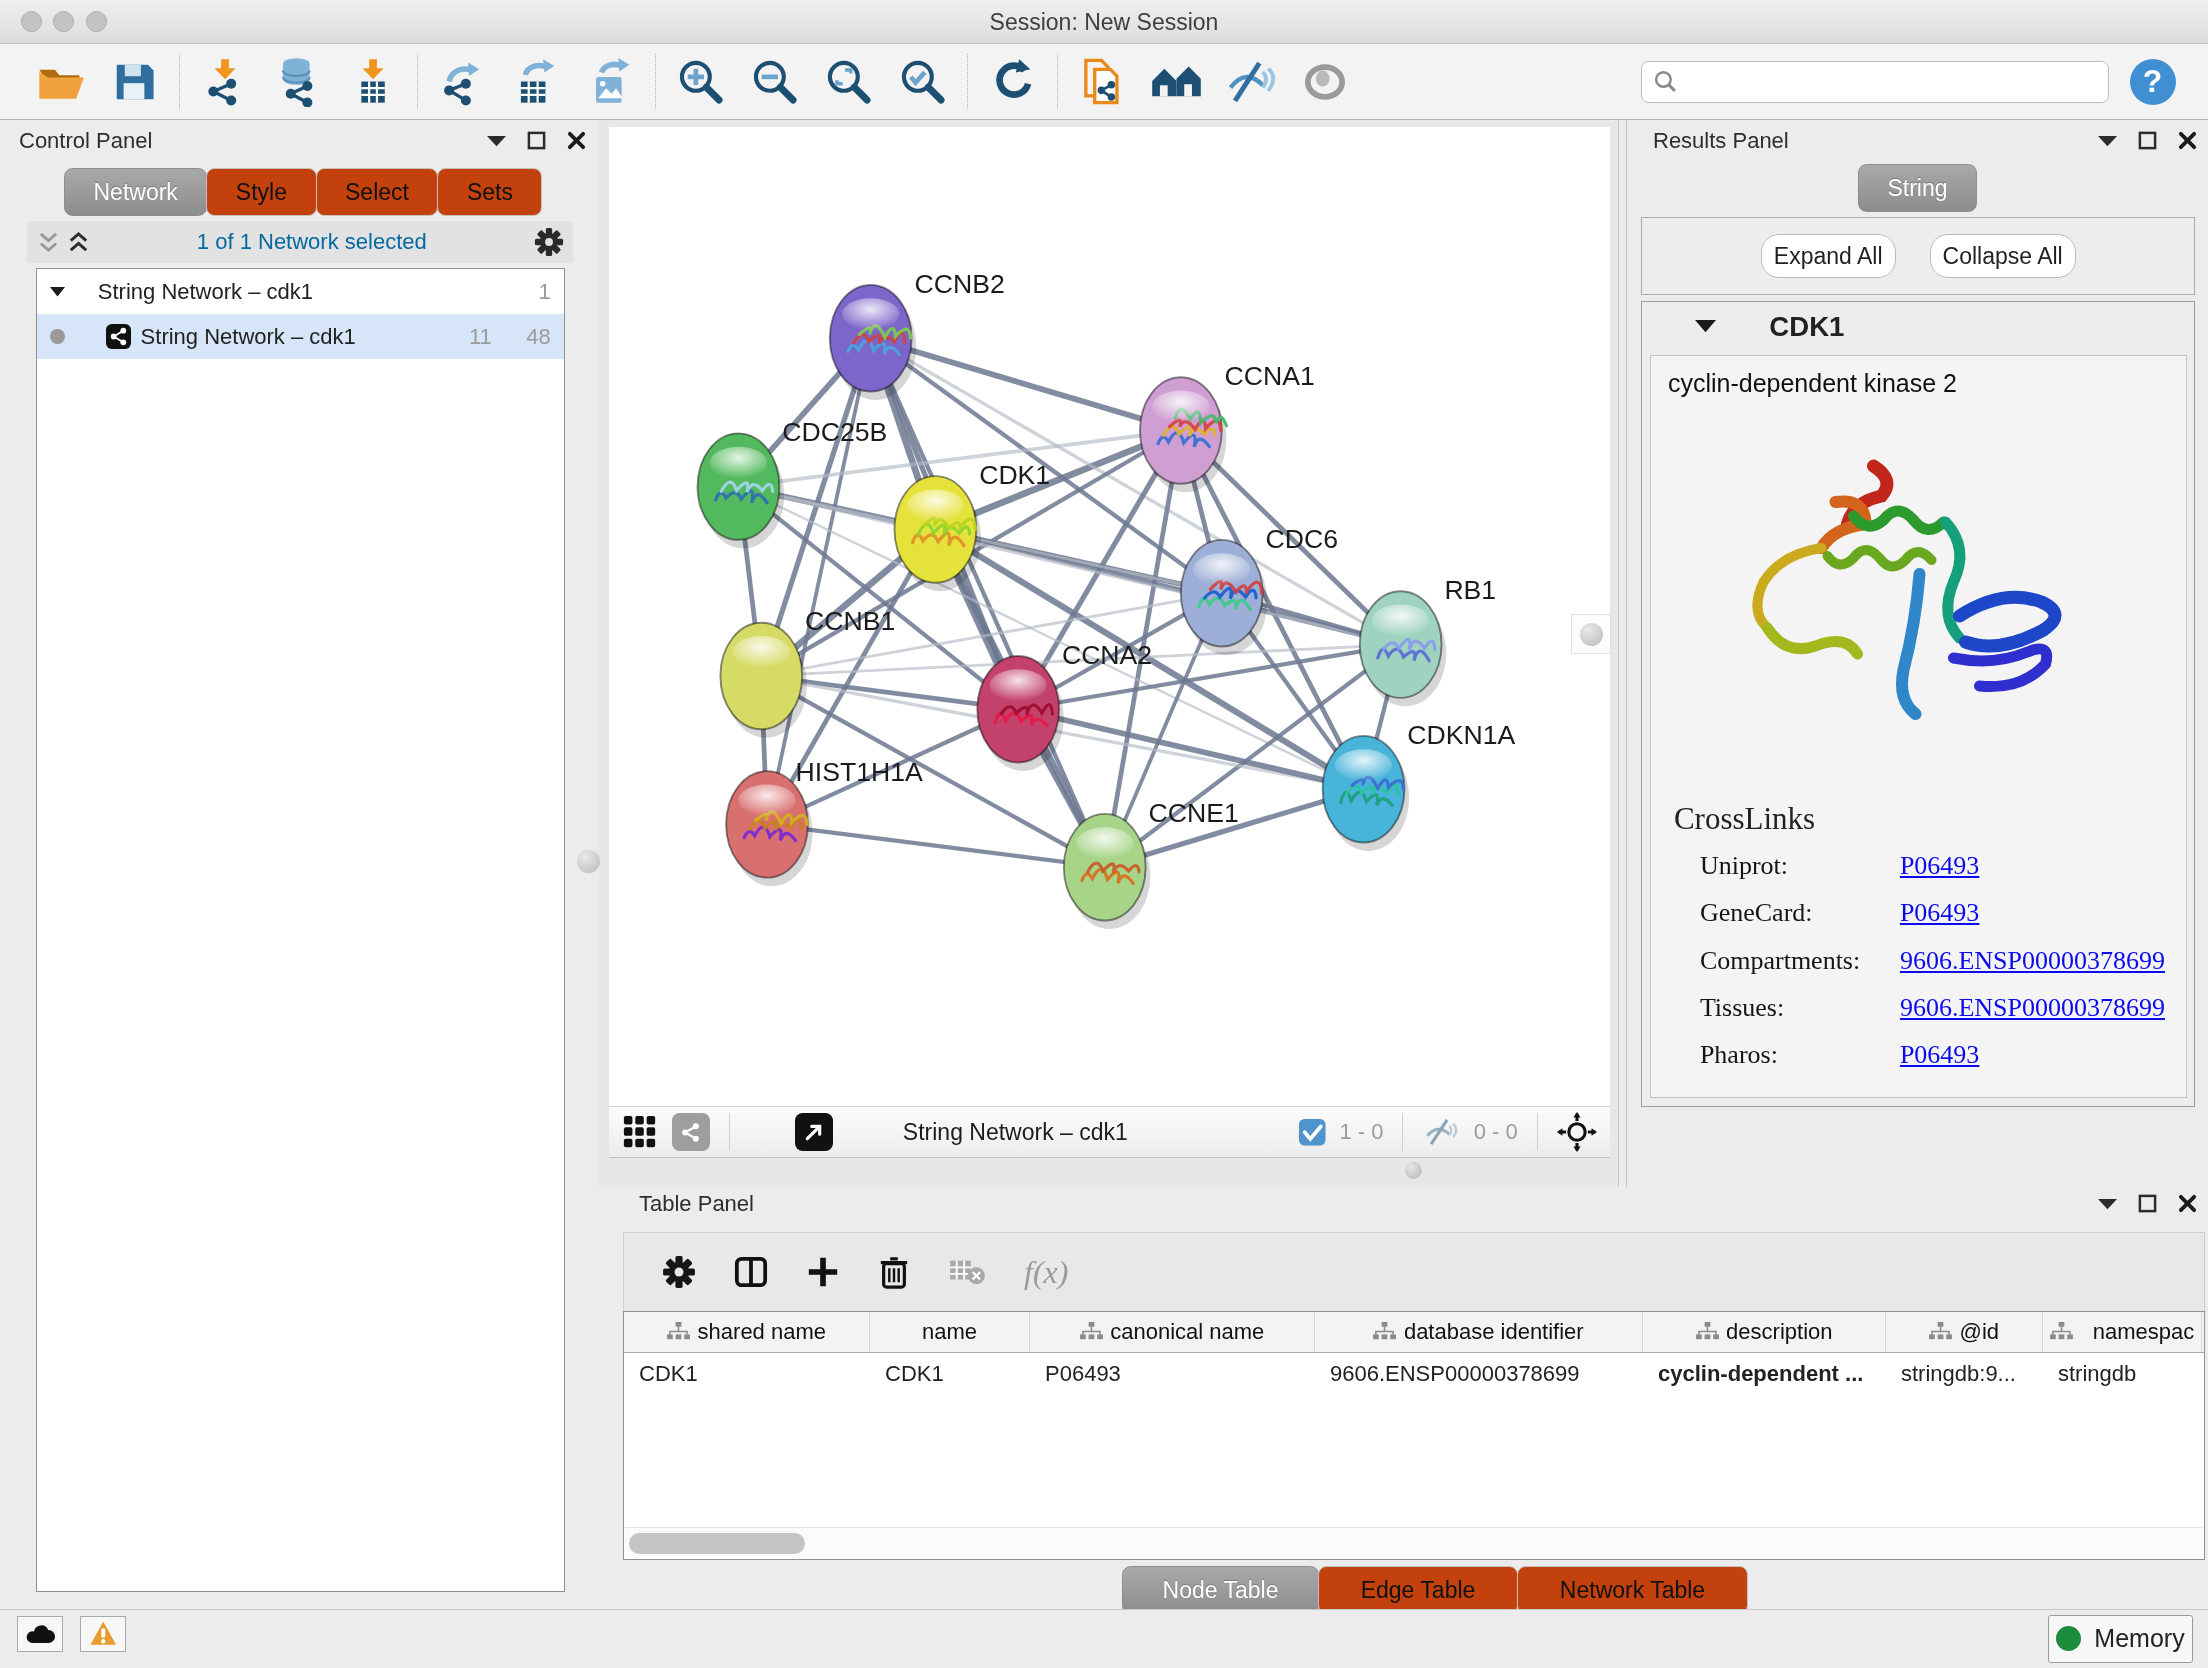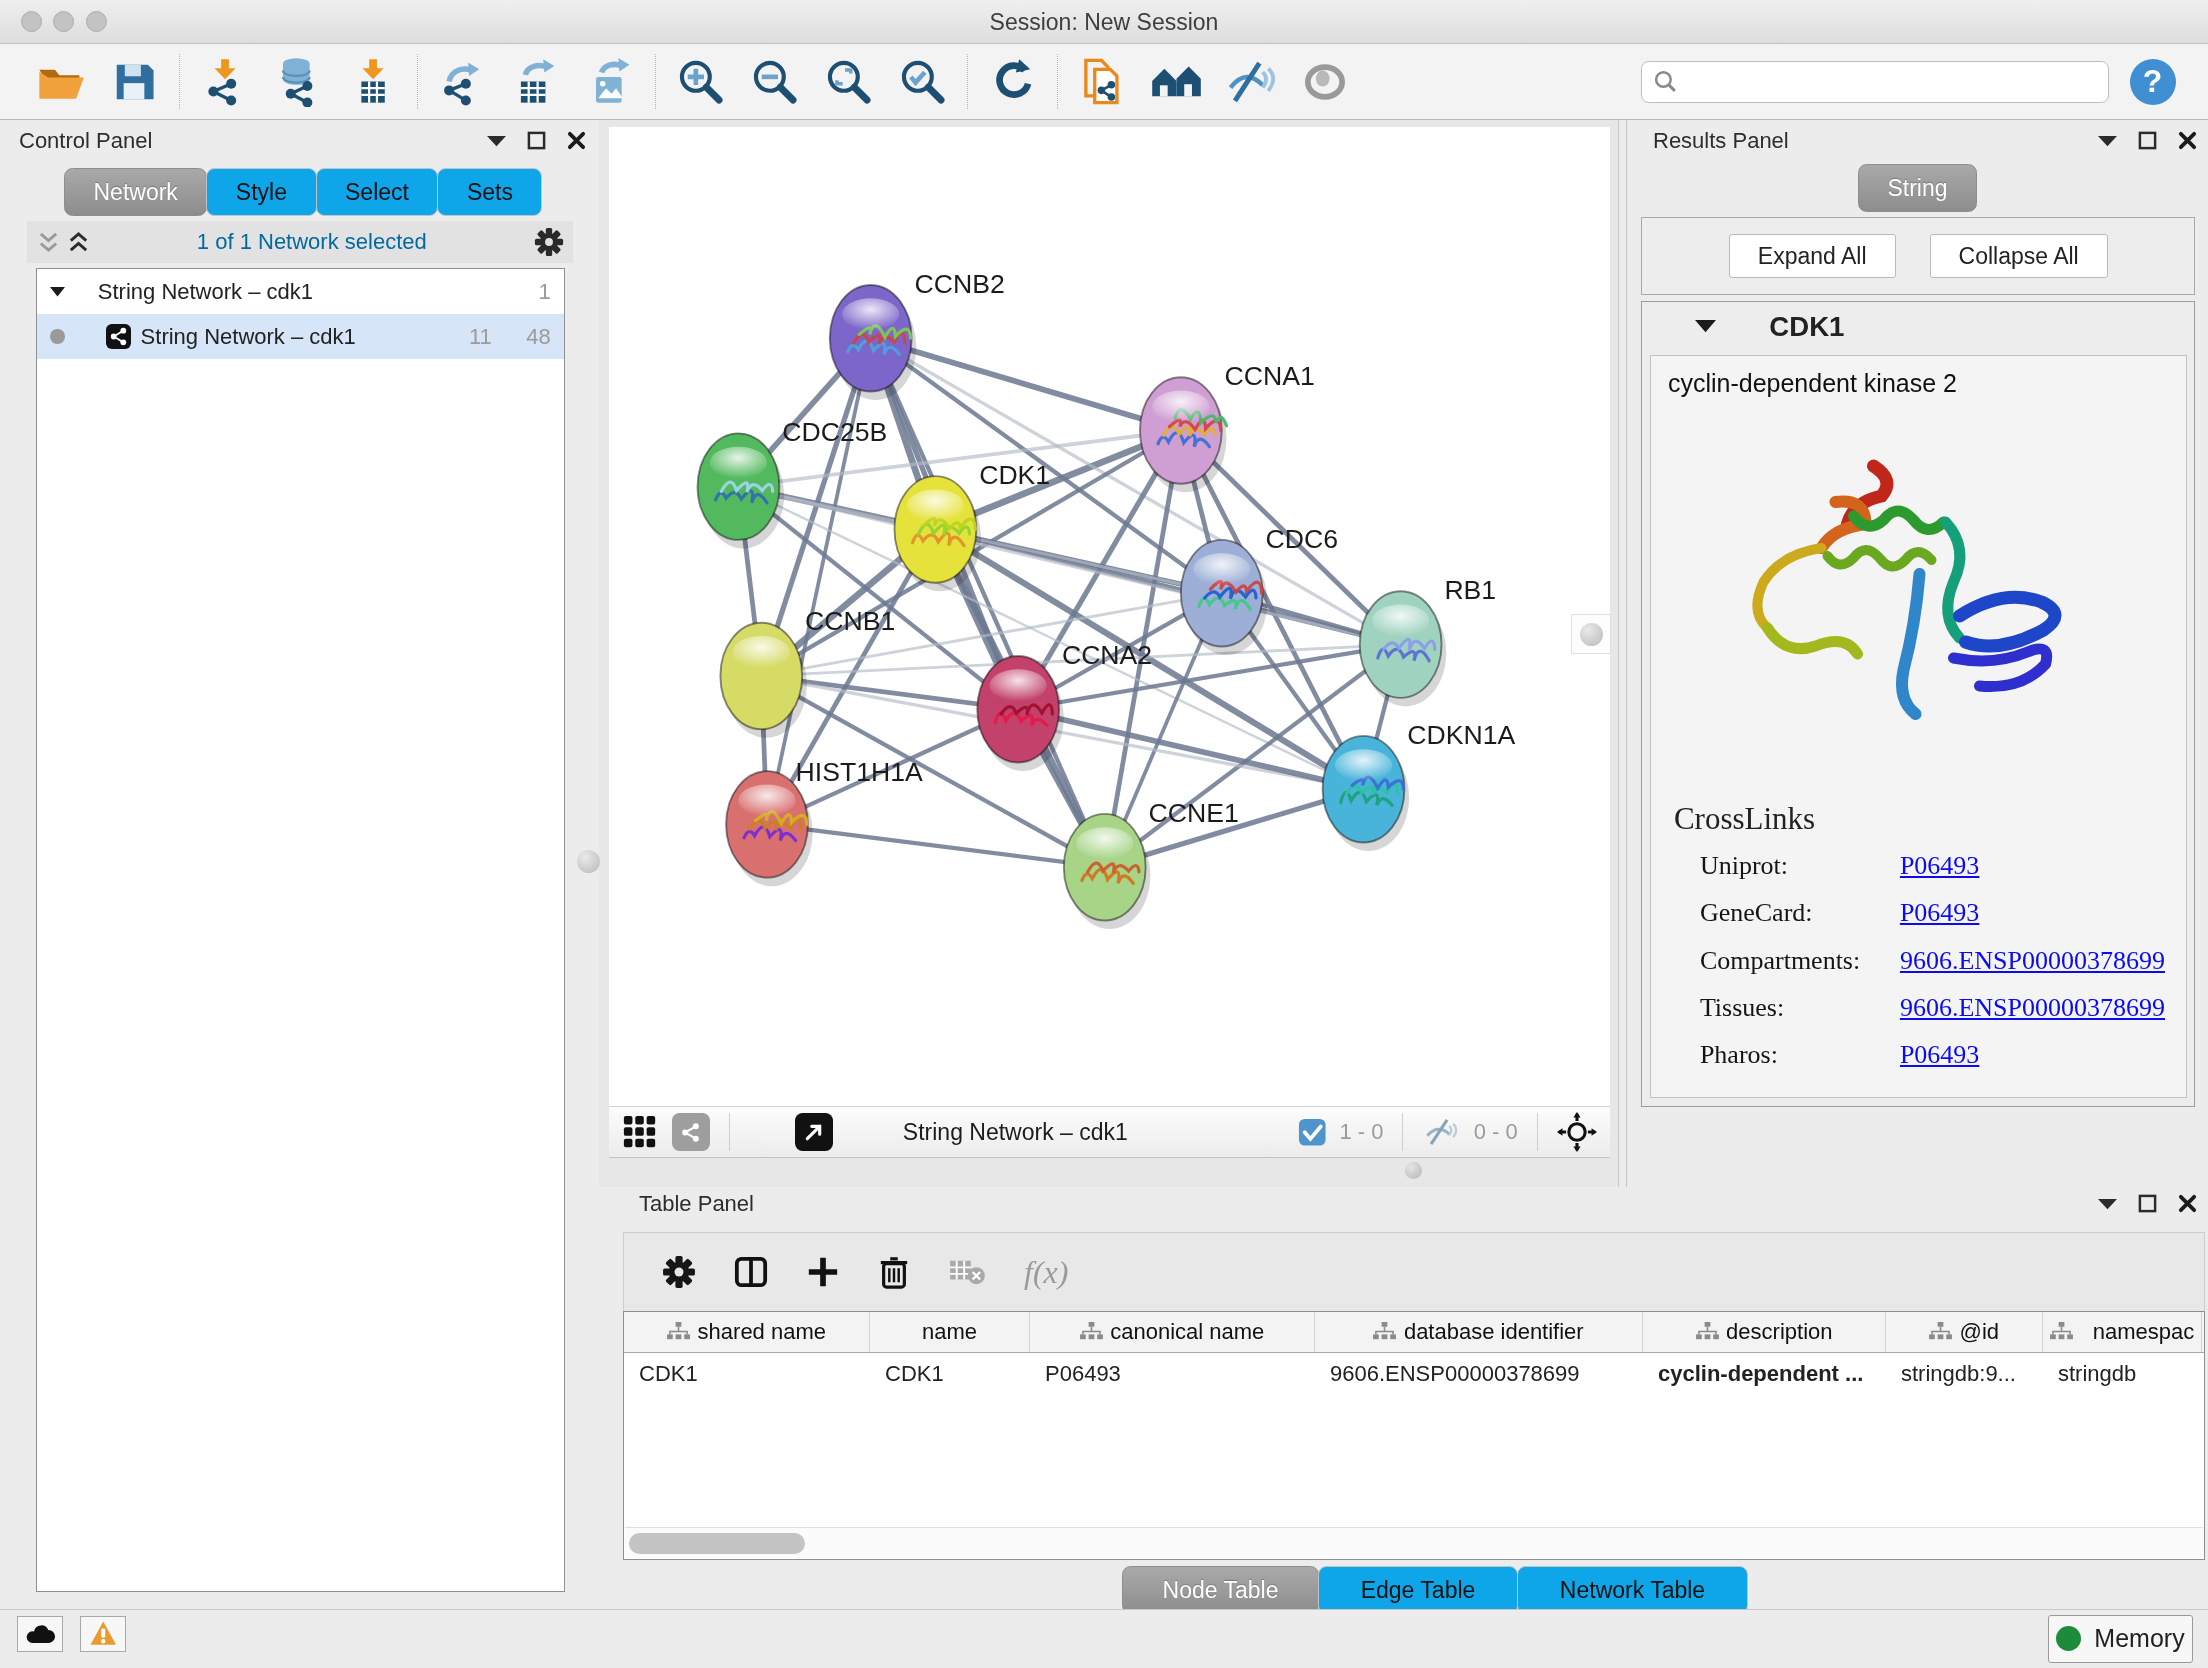--- a/index.html
+++ b/index.html
@@ -17,21 +17,21 @@
   .tool{width:74px;height:63px;display:flex;align-items:center;justify-content:center;border-radius:5.7px}
   .tsep{height:55px;border-left:1.9px dotted #b3b3b3;margin:0 7.6px}
   .searchbox{display:flex;align-items:center;width:468px;height:42px;background:#fff;border:1px solid #bdbdbd;
     border-radius:7.6px;margin-left:auto;padding:0 11.4px;box-sizing:border-box}
   .searchbox input{border:none;outline:none;font-size:21px;flex:1;margin-left:9.5px;font-family:"Liberation Sans",sans-serif;background:transparent}
   .help-btn{width:46px;height:46px;border-radius:50%;background:#3f8fd2;color:#fff;font-size:32px;font-weight:bold;
     display:flex;align-items:center;justify-content:center;margin:0 9.5px 0 21px}
   
   .panel-title{font-size:22px;color:#2d2d2d}
   .panel-ctrls{display:flex;align-items:center;gap:21px}
-  .tab{display:inline-flex;align-items:center;justify-content:center;height:46px;padding:0 28.5px;background:#0ea5e9;
+  .tab{display:inline-flex;align-items:center;justify-content:center;height:46px;padding:0 28.5px;background:#c2410c;
     border:1px solid #c3c3c3;font-size:23px;color:#111;border-radius:8.6px;margin-left:-1px}
   .tab.sel{background:linear-gradient(#a9a9a9,#8d8d8d);color:#fff;text-shadow:0 -1px 1px rgba(0,0,0,.25);border-color:#8d8d8d}
   
   .control-panel{position:absolute;top:120px;left:0;width:599px;height:1489px;background:#ececec;border-right:1px solid #bdbdbd}
   .cp-head{position:absolute;top:7.6px;left:19px;right:13.3px;display:flex;align-items:center;justify-content:space-between}
   .cp-tabs{position:absolute;top:48px;left:65px}
   .cp-bar{position:absolute;top:101px;left:27px;width:546px;height:42px;background:#e2e2e2;display:flex;align-items:center;padding:0 9.5px;box-sizing:border-box}
   .cp-bar .lbl{flex:1;text-align:center;font-size:22px;color:#0369a1}
   .tree{position:absolute;top:148px;left:36px;width:529px;height:1324px;background:#fff;border:1.9px solid #8f8f8f;box-sizing:border-box}
   .trow{height:45px;display:flex;align-items:center;font-size:22px;padding:0 13.3px;gap:9.5px}
@@ -48,21 +48,21 @@
     border-top:1px solid #d2d2d2;border-bottom:1px solid #c2c2c2;display:flex;align-items:center;padding:0 13.3px;box-sizing:border-box;gap:13.3px}
   .netbar .sep{height:38px;border-left:1px solid #cfcfcf;margin:0 5.7px}
   .netbar .title{font-size:23px;color:#1c1c1c;margin-left:57px;flex:1}
   .graybtn{width:38px;height:38px;border-radius:7.6px;display:flex;align-items:center;justify-content:center}
   
   .results{position:absolute;top:120px;left:1628px;width:580px;height:1489px;background:#ececec}
   .rp-head{position:absolute;top:7.6px;left:25px;right:11.4px;display:flex;align-items:center;justify-content:space-between}
   .rp-tab{position:absolute;top:44px;left:0;width:100%;text-align:center}
   .rp-box1{position:absolute;top:97px;left:13.3px;width:554px;height:78px;background:#ededed;border:1.9px solid #a9a9a9;
     display:flex;align-items:center;justify-content:center;gap:34px;box-sizing:border-box}
-  .rp-btn{height:42px;padding:0 28px;background:#fff;border:1px solid #b9b9b9;border-radius:3px;font-size:23px;display:flex;align-items:center}
+  .rp-btn{height:42px;padding:0 12px;background:#fff;border:1px solid #b9b9b9;border-radius:18px;font-size:23px;display:flex;align-items:center}
   .rp-box2{position:absolute;top:181px;left:13.3px;width:554px;height:806px;background:#ededed;border:1.9px solid #9d9d9d;box-sizing:border-box}
   .cdk-head{height:49px;display:flex;align-items:center;gap:53px;padding-left:53px;font-size:27.6px;font-weight:bold}
   .cdk-body{position:absolute;top:53px;left:7.6px;right:7.6px;bottom:7.6px;background:#f4f4f4;border:1px solid #c2c2c2;overflow:hidden}
   .cdk-desc{font-size:25px;padding:13.3px 0 0 17px;color:#111}
   .xl{font-family:"Liberation Serif",serif}
   .xl-title{font-size:31px;font-weight:normal;padding:15px 0 5.7px 23px}
   .xl-row{display:flex;font-size:26px;padding:8.6px 0 8.6px 49px}
   .xl-row .k{width:200px;color:#141414}
   .xl-row a{color:#0b0bee;text-decoration:underline}
   

